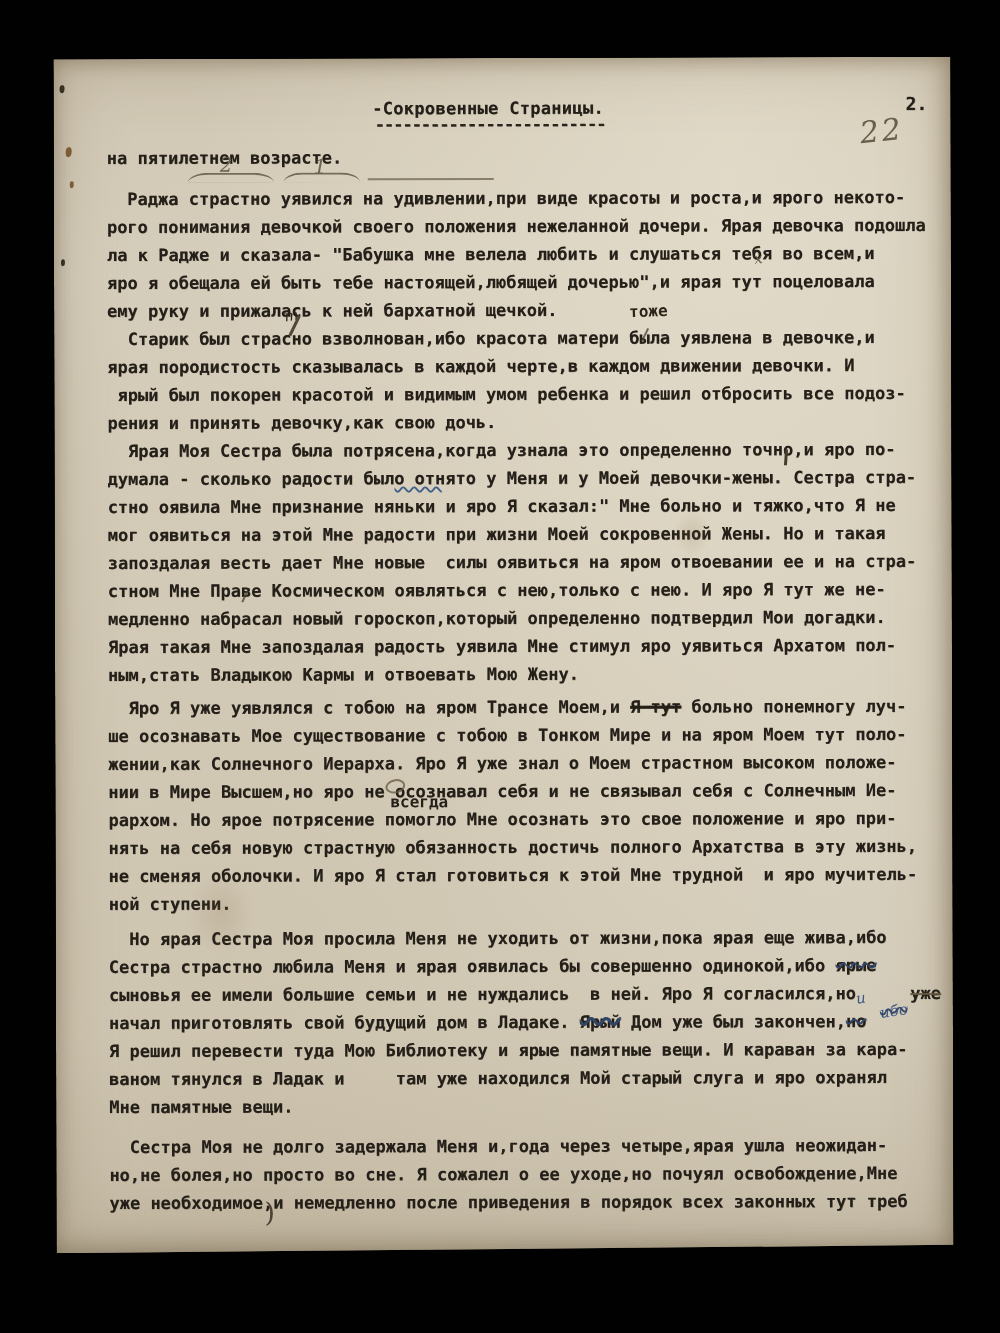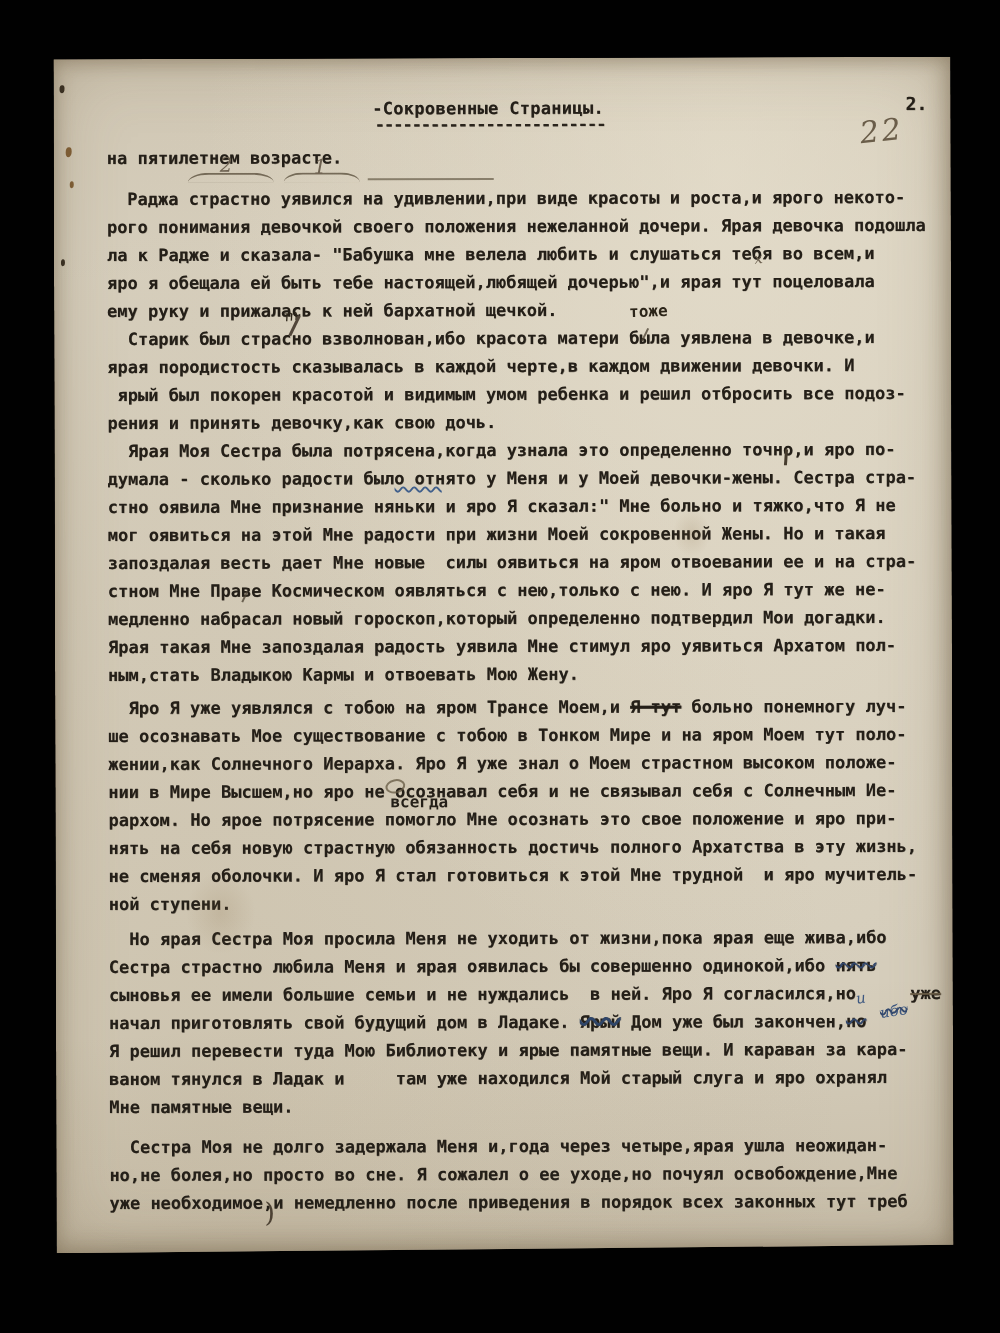--- a/index.html
+++ b/index.html
@@ -87,21 +87,21 @@
         <div class="line"><span>ным,стать Владыкою Кармы и отвоевать Мою Жену.</span></div>
         <div class="line" style="margin-top: 5px;"><span>  Яро Я уже уявлялся с тобою на яром Трансе Моем,и </span><span class="strike-typed">Я тут</span><span> больно понемногу луч-</span></div>
         <div class="line"><span>ше осознавать Мое существование с тобою в Тонком Мире и на яром Моем тут поло-</span></div>
         <div class="line"><span>жении,как Солнечного Иерарха. Яро Я уже знал о Моем страстном высоком положе-</span></div>
         <div class="line"><span>нии в Мире Высшем,но яро не осознавал себя и не связывал себя с Солнечным Ие-</span></div>
         <div class="line"><span>рархом. Но ярое потрясение помогло Мне осознать это свое положение и яро при-</span></div>
         <div class="line"><span>нять на себя новую страстную обязанность достичь полного Архатства в эту жизнь,</span></div>
         <div class="line"><span>не сменяя оболочки. И яро Я стал готовиться к этой Мне трудной  и яро мучитель-</span></div>
         <div class="line"><span>ной ступени.</span></div>
         <div class="line" style="margin-top: 7px;"><span>  Но ярая Сестра Моя просила Меня не уходить от жизни,пока ярая еще жива,ибо</span></div>
-        <div class="line"><span>Сестра страстно любила Меня и ярая оявилась бы совершенно одинокой,ибо </span><span class="strike-ink">нять</span></div>
+        <div class="line"><span>Сестра страстно любила Меня и ярая оявилась бы совершенно одинокой,ибо </span><span class="strike-ink">ярые</span></div>
         <div class="line"><span>сыновья ее имели большие семьи и не нуждались  в ней. Яро Я согласился,но </span><span class="strike-pencil">уже</span></div>
         <div class="line"><span>начал приготовлять свой будущий дом в Ладаке. </span><span class="strike-scribble">Ярый</span><span> Дом уже был закончен,</span><span class="strike-ink">но</span></div>
         <div class="line"><span>Я решил перевести туда Мою Библиотеку и ярые памятные вещи. И караван за кара-</span></div>
         <div class="line"><span>ваном тянулся в Ладак и     там уже находился Мой старый слуга и яро охранял</span></div>
         <div class="line"><span>Мне памятные вещи.</span></div>
         <div class="line" style="margin-top: 12px;"><span>  Сестра Моя не долго задержала Меня и,года через четыре,ярая ушла неожидан-</span></div>
         <div class="line"><span>но,не болея,но просто во сне. Я сожалел о ее уходе,но почуял освобождение,Мне</span></div>
         <div class="line"><span>уже необходимое,и немедленно после приведения в порядок всех законных тут треб</span></div>
       </div>
     <div id="annotations-layer">

